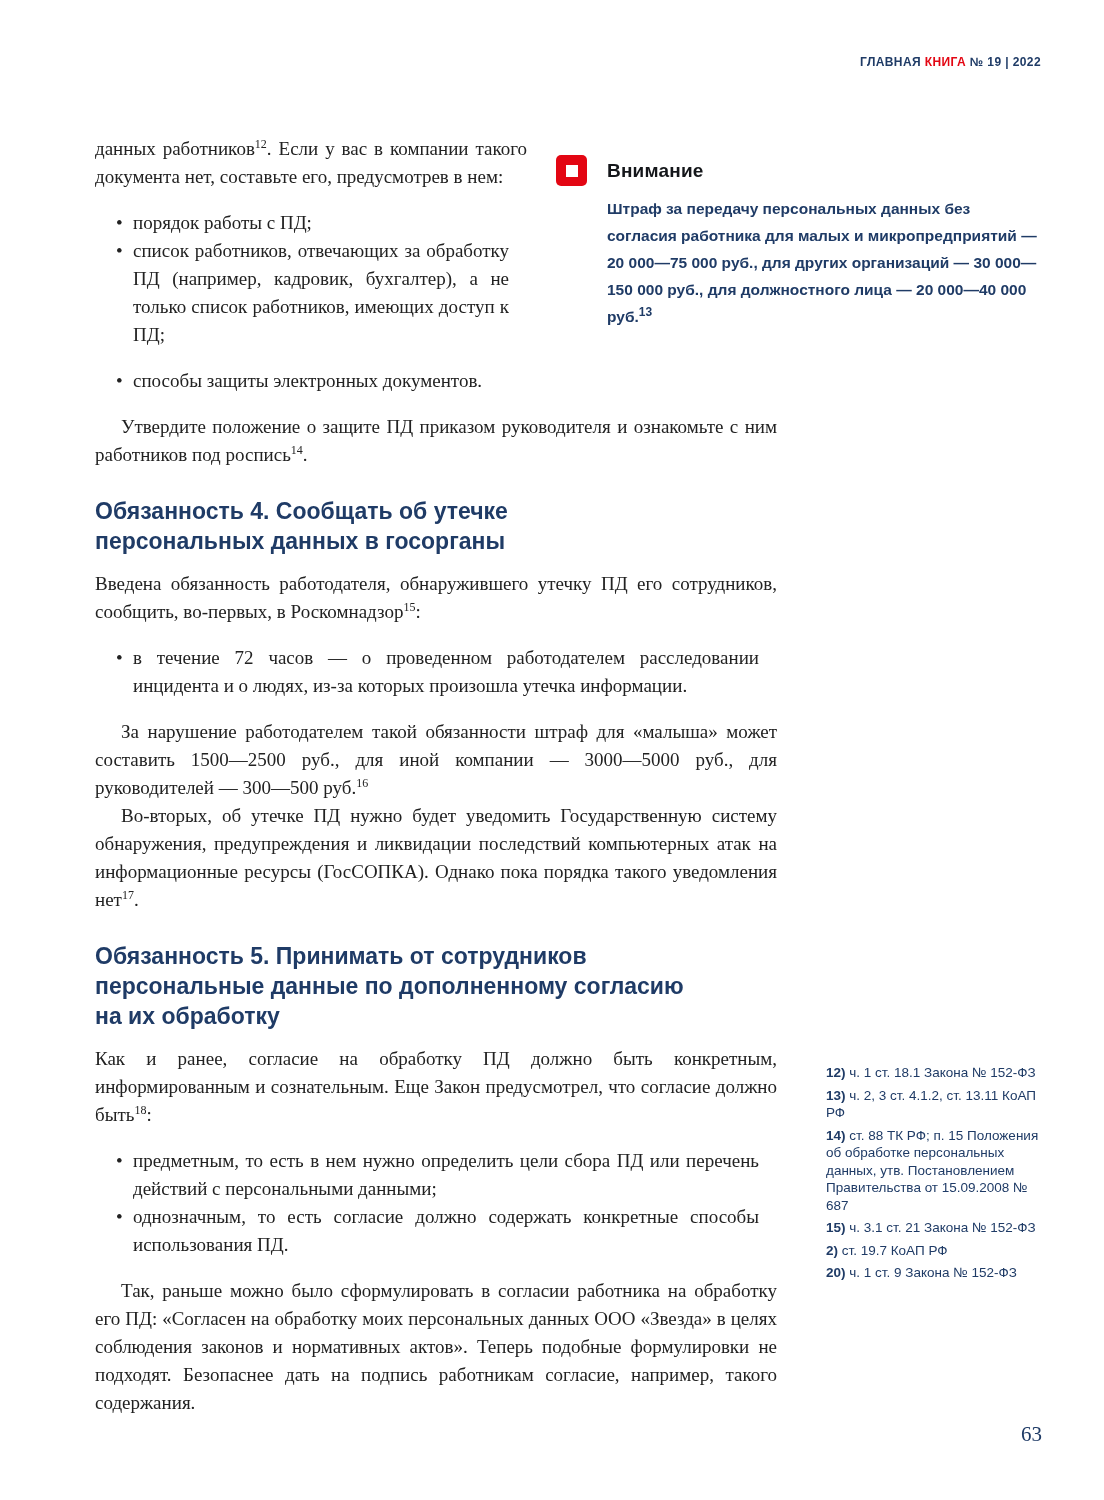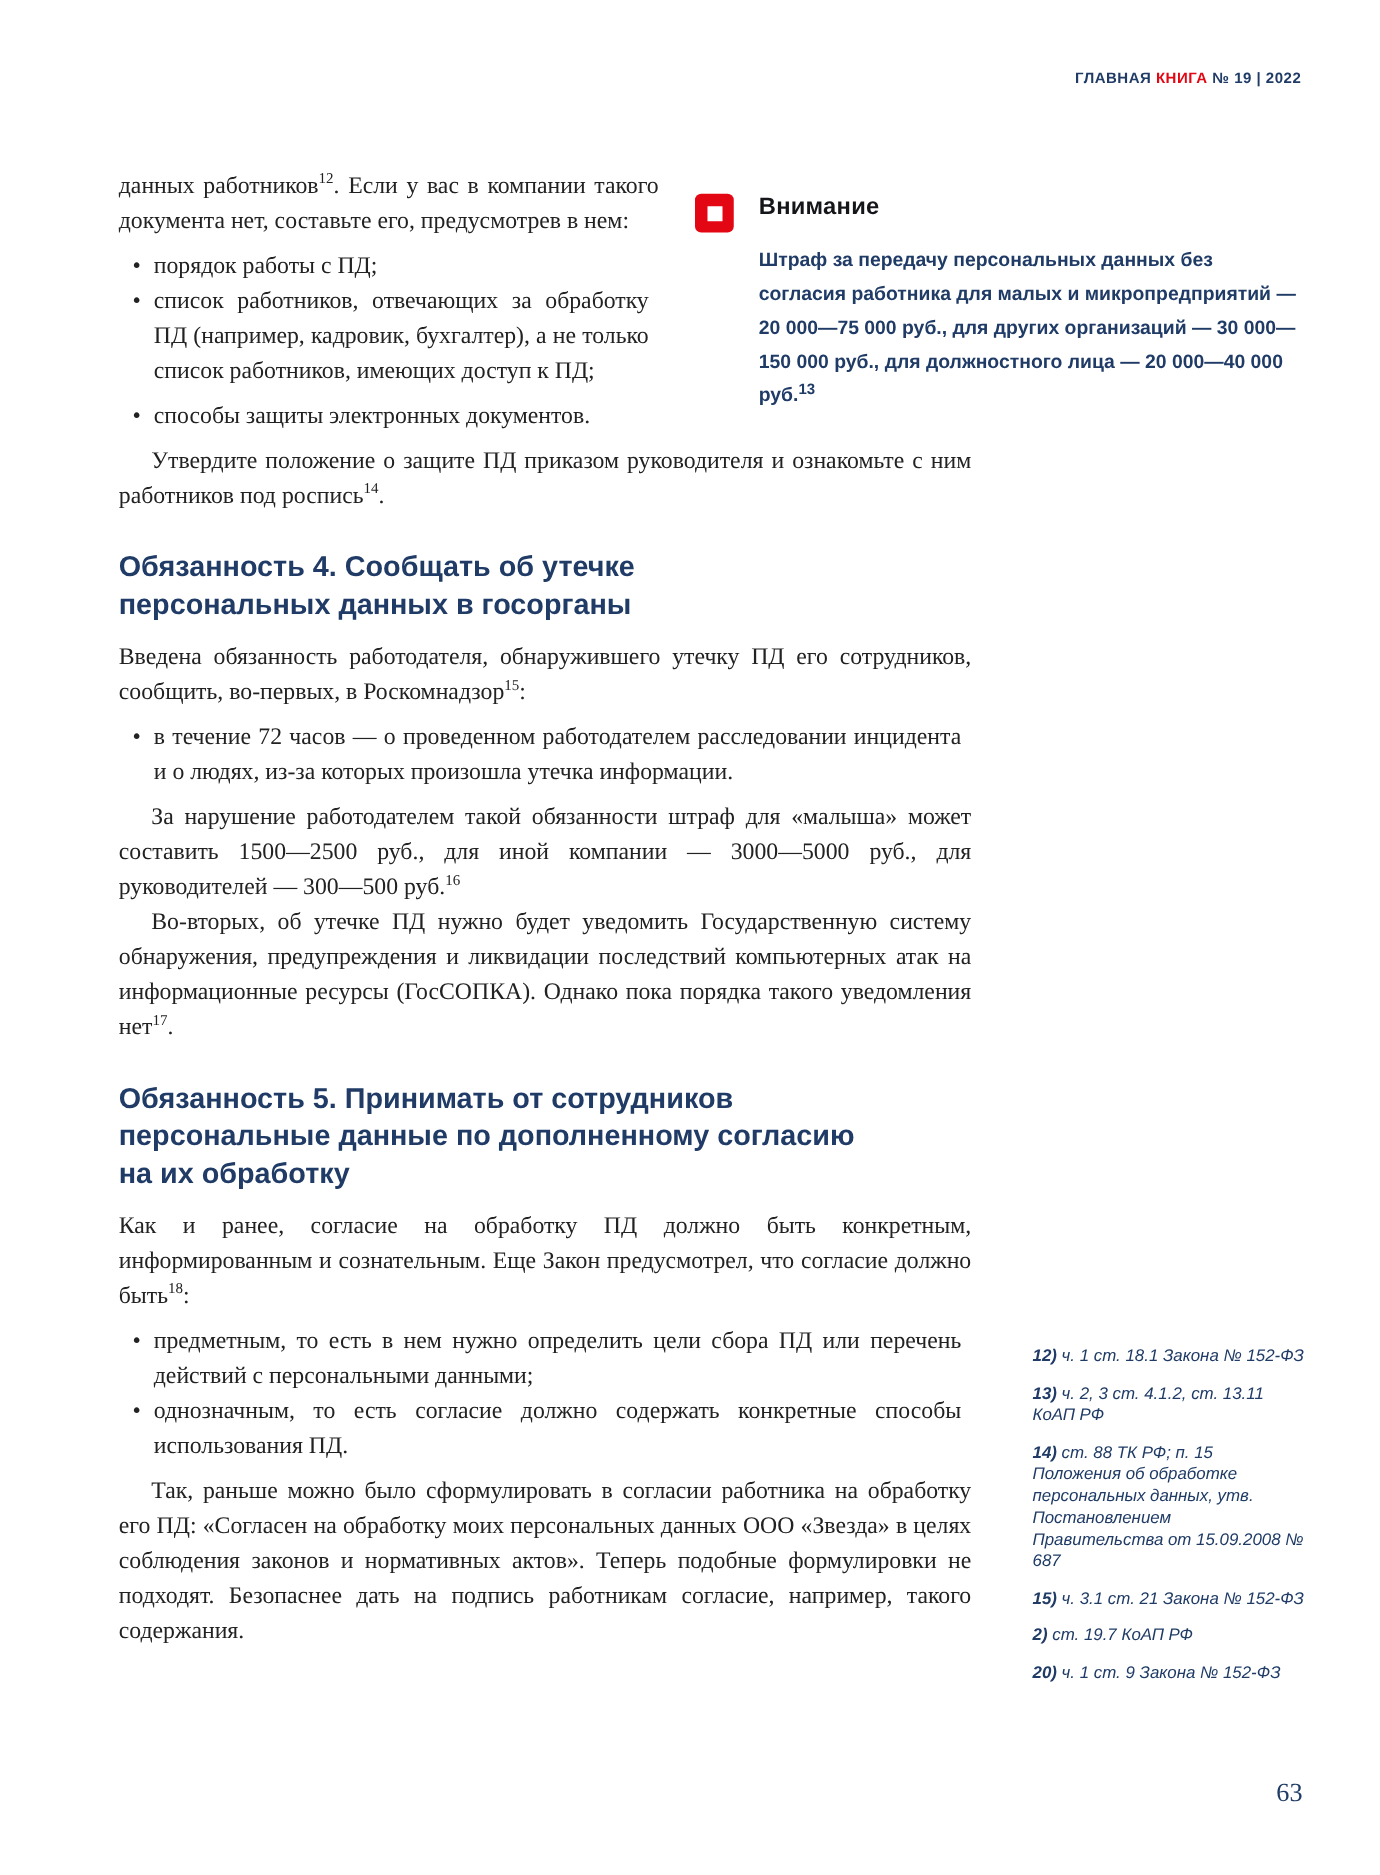--- a/index.html
+++ b/index.html
@@ -30,21 +30,21 @@
   .masthead .brand-red { color: #e30613; }
 
   
   .attention {
     position: absolute;
     left: 556px;
     top: 155px;
     width: 486px;
     font-family: "Liberation Sans", sans-serif;
   }
-  .attention-head { display: flex; align-items: flex-start; gap: 20px; margin-bottom: 9px; }
+  .attention-head { display: flex; align-items: center; gap: 20px; margin-bottom: 9px; }
   .attention-icon {
     width: 31px; height: 31px;
     background: #e30613;
     border-radius: 5px;
     display: flex; align-items: center; justify-content: center;
     flex: 0 0 auto;
   }
   .attention-icon-inner { width: 12px; height: 12px; background: #ffffff; }
   .attention-title { font-size: 19px; font-weight: bold; color: #14161a; letter-spacing: 0.2px; }
   .attention-text {
@@ -62,21 +62,21 @@
     left: 95px;
     top: 135px;
     width: 682px;
     font-size: 19px;
     line-height: 28px;
   }
   .content p { margin: 0; text-align: justify; }
   .top-left { width: 432px; }
   .para-indent { text-indent: 26px; }
 
-  .bullets { margin: 8px; padding: 0; list-style: none; text-align: justify; }
+  .bullets { margin: 18px; padding: 0; list-style: none; text-align: justify; }
   .bullets li { position: relative; padding-left: 20px; }
   .bullets li::before { content: "\2022"; position: absolute; left: 3px; }
 
   .section-heading {
     font-family: "Liberation Sans", sans-serif;
     font-size: 23px;
     line-height: 30px;
     font-weight: bold;
     color: #1f3b66;
     margin: 27px 0 14px;
@@ -94,21 +94,21 @@
   .footnotes {
     position: absolute;
     left: 826px;
     top: 1064px;
     width: 218px;
     font-family: "Liberation Sans", sans-serif;
     font-size: 13.5px;
     line-height: 17.5px;
     color: #1f3b66;
   }
-  .footnote { margin: 12px 0 5px; font-style: italic; }
+  .footnote { margin: 0 0 5px; }
   .fn-num { font-weight: bold; }
 
   .page-number {
     position: absolute;
     top: 1422px;
     right: 62px;
     font-size: 21px;
     color: #1f3b66;
     font-family: "Liberation Serif", serif;
   }

